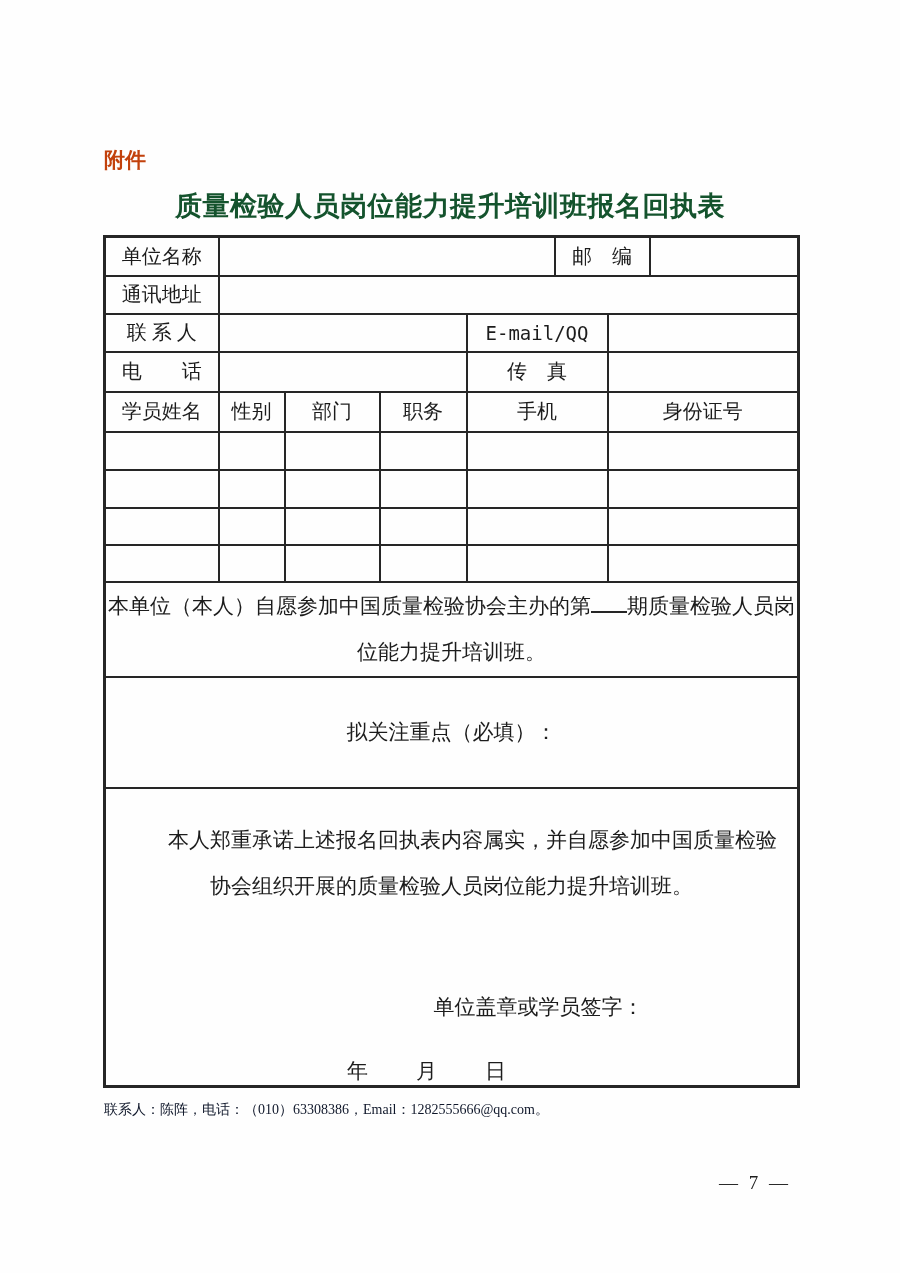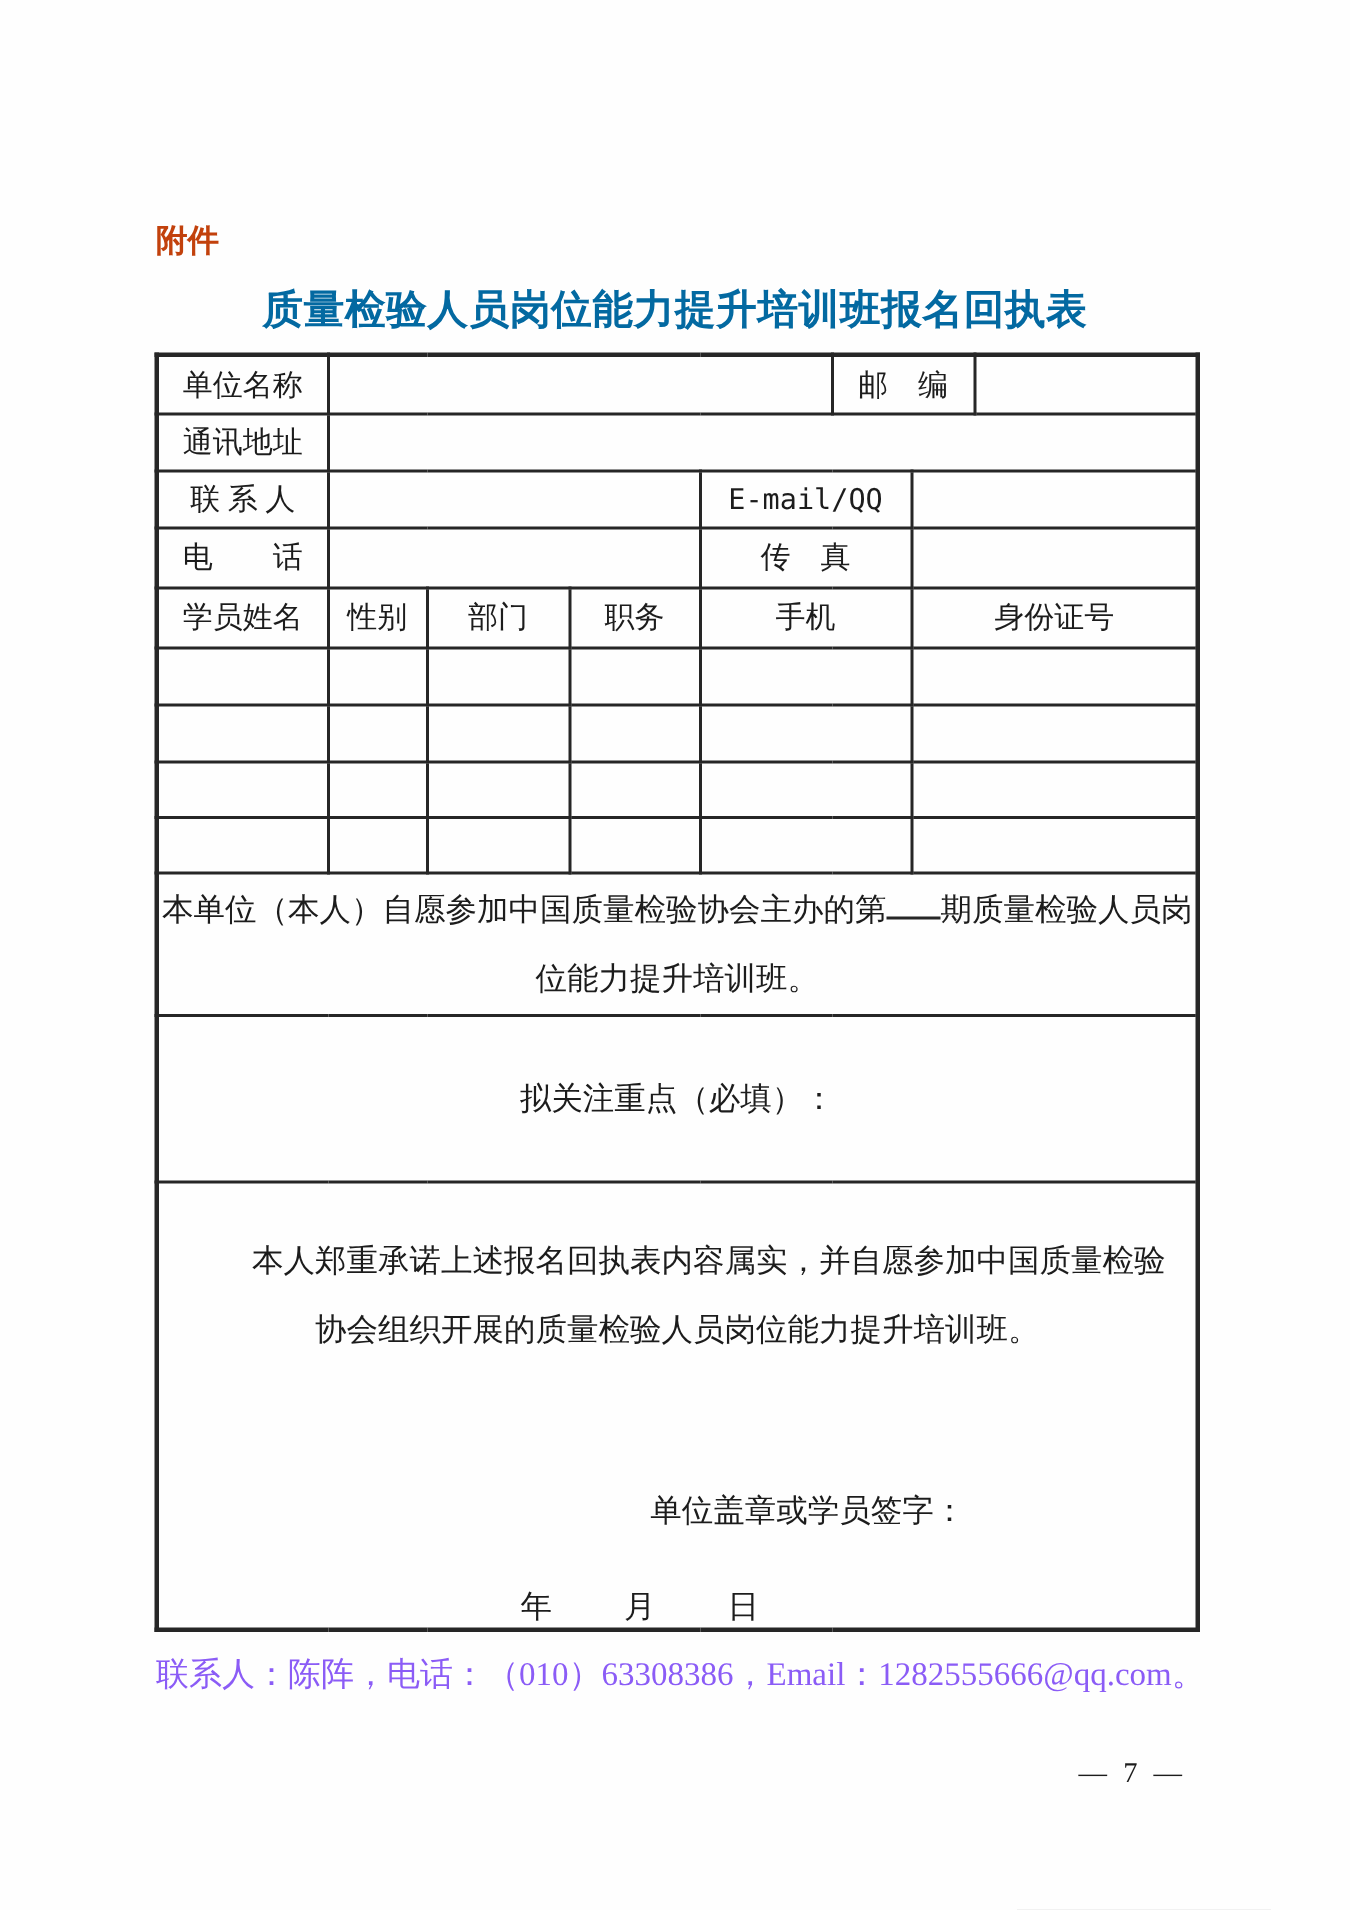--- a/index.html
+++ b/index.html
@@ -26,21 +26,21 @@
   .doc-title {
     position: absolute;
     left: 103px;
     top: 188px;
     width: 694px;
     text-align: center;
     font-family: "Liberation Sans", "DejaVu Sans", sans-serif;
     font-weight: 700;
     font-size: 27px;
     letter-spacing: 0.5px;
-    color: #0369a1;
+    color: #14532d;
   }
   table.form {
     position: absolute;
     left: 103px;
     top: 235px;
     width: 694px;
     border-collapse: collapse;
     table-layout: fixed;
     border: 3px solid #262626;
     font-size: 20px;
@@ -102,22 +102,22 @@
     margin-top: 36px;
     text-align: center;
     padding-right: 48px;
     font-size: 21px;
     letter-spacing: 2px;
   }
   .footer-note {
     position: absolute;
     left: 104px;
     top: 1101px;
-    font-size: 22px;
-    color: #8b5cf6;
+    font-size: 14px;
+    color: #0f172a;
     text-align: center;
   }
   .page-number {
     position: absolute;
     left: 700px;
     top: 1172px;
     width: 110px;
     text-align: center;
     font-size: 19px;
     letter-spacing: 3px;

